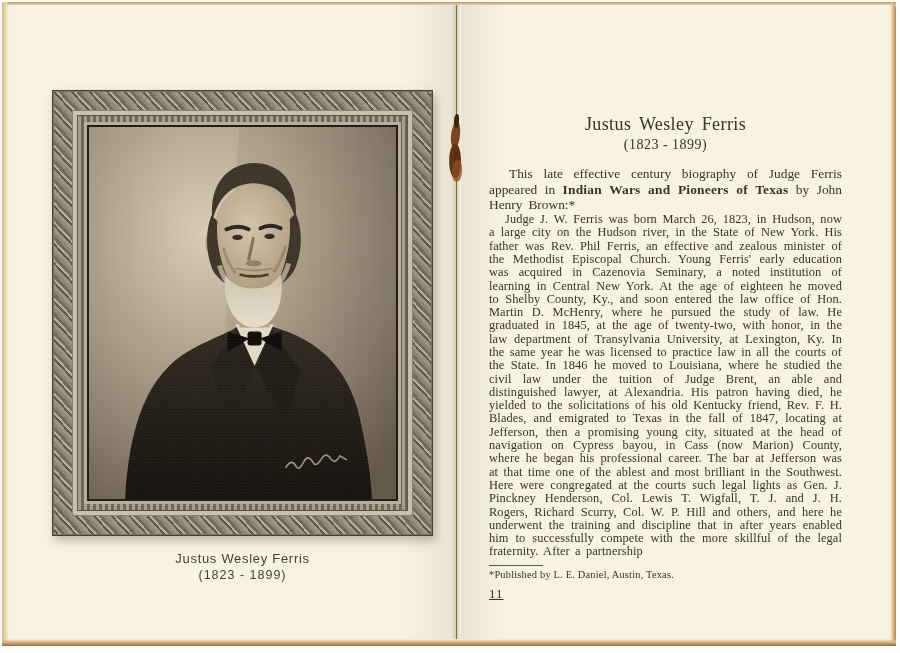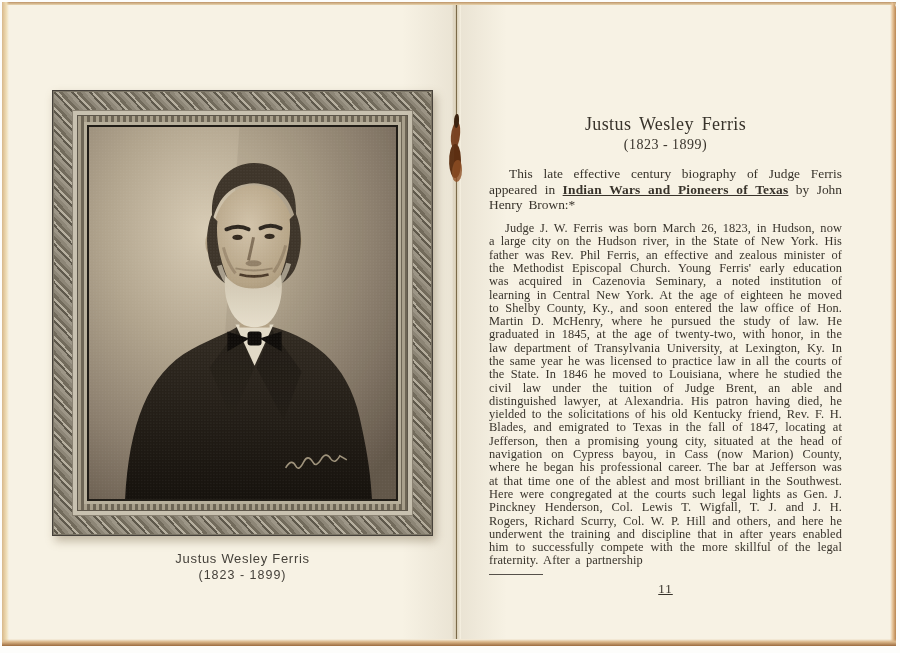--- a/index.html
+++ b/index.html
@@ -56,26 +56,26 @@
   .caption .line1 { font-size:13px; letter-spacing:.7px; }
   .caption .line2 { font-size:12.5px; letter-spacing:1px; margin-top:2px; }
 
   
   .text-block { position:absolute; left:487px; top:112px; width:353px; color:#38332b; }
   .bio-title { text-align:center; font-size:18px; letter-spacing:.4px; word-spacing:3px;
                font-weight:normal; }
   .bio-dates { text-align:center; font-size:14px; margin-top:2px; letter-spacing:.5px; }
   .intro { margin-top:13px; text-align:justify; text-indent:20px;
            font-size:13.4px; line-height:1.17; word-spacing:2.6px; }
-  .intro b { letter-spacing:.2px;text-decoration:underline; }
-  .body-par { margin-top:9px; text-align:justify; text-indent:16px;
+  .intro b { letter-spacing:.2px; }
+  .body-par { text-align:justify; text-indent:16px;
               font-size:12.4px; line-height:13.3px; word-spacing:2.1px; letter-spacing:.1px; }
   .footnote-rule { width:54px; border-top:1px solid #55504a; margin-top:6px; }
   .footnote { font-size:10.4px; margin-top:3px; letter-spacing:.2px; }
-  .page-num { text-align:center; font-size:13px; margin-top:6px; letter-spacing:1px;text-decoration:underline; }
+  .page-num { font-size:13px; margin-top:6px; letter-spacing:1px;text-decoration:underline; }
 </style>
 </head>
 <body>
 
 <div class="stage">
   <div class="book">
 
     <div class="edge-top"></div>
     <div class="edge-left"></div>
     <div class="edge-right"></div>
@@ -190,17 +190,18 @@
 
     <div class="text-block">
       <h1 class="bio-title">Justus Wesley Ferris</h1>
       <div class="bio-dates">(1823 - 1899)</div>
 
       <p class="intro"><span>This late effective century biography of Judge Ferris appeared in </span><b>Indian Wars and Pioneers of Texas</b><span> by John Henry Brown:*</span></p>
 
       <p class="body-par">Judge J. W. Ferris was born March 26, 1823, in Hudson, now a large city on the Hudson river, in the State of New York. His father was Rev. Phil Ferris, an effective and zealous minister of the Methodist Episcopal Church. Young Ferris' early education was acquired in Cazenovia Seminary, a noted institution of learning in Central New York. At the age of eighteen he moved to Shelby County, Ky., and soon entered the law office of Hon. Martin D. McHenry, where he pursued the study of law. He graduated in 1845, at the age of twenty-two, with honor, in the law department of Transylvania University, at Lexington, Ky. In the same year he was licensed to practice law in all the courts of the State. In 1846 he moved to Louisiana, where he studied the civil law under the tuition of Judge Brent, an able and distinguished lawyer, at Alexandria. His patron having died, he yielded to the solicitations of his old Kentucky friend, Rev. F. H. Blades, and emigrated to Texas in the fall of 1847, locating at Jefferson, then a promising young city, situated at the head of navigation on Cypress bayou, in Cass (now Marion) County, where he began his professional career. The bar at Jefferson was at that time one of the ablest and most brilliant in the Southwest. Here were congregated at the courts such legal lights as Gen. J. Pinckney Henderson, Col. Lewis T. Wigfall, T. J. and J. H. Rogers, Richard Scurry, Col. W. P. Hill and others, and here he underwent the training and discipline that in after years enabled him to successfully compete with the more skillful of the legal fraternity. After a partnership</p>
 
       <div class="footnote-rule"></div>
+      <div class="footnote">*Published by L. E. Daniel, Austin, Texas.</div>
       <div class="page-num">11</div>
     </div>
 
   </div>
 </div>
 
 </body></html>

